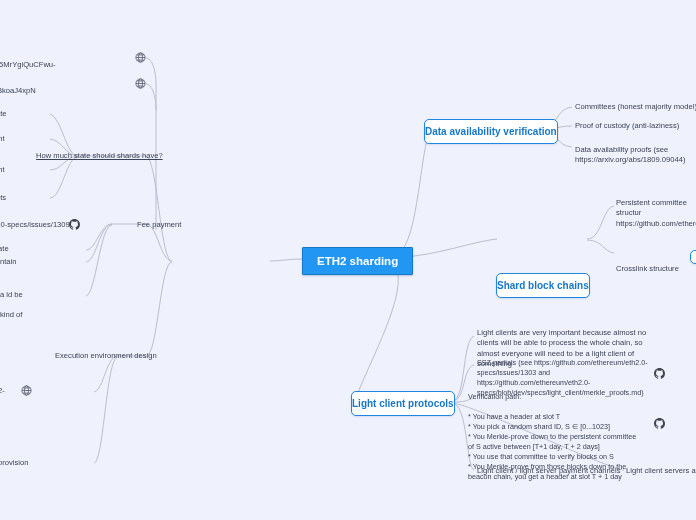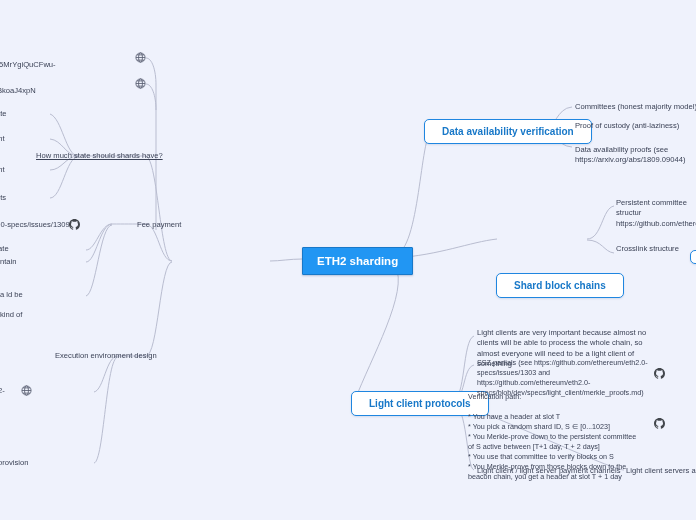--- a/index.html
+++ b/index.html
@@ -28,21 +28,21 @@
   }
 
   
   .main{
     background:#ffffff;
     border:1.6px solid #1f86e0;
     border-radius:5px;
     color:#1878c8;
     font-weight:bold;
     font-size:10px;
-    padding:6px 17px;
+    padding:6px 0;
     white-space:nowrap;
     box-shadow:0 1px 2px rgba(20,60,120,.12);
   }
 
   
   .leaf{
     color:#3b4256;
     font-size:7.6px;
     line-height:1.38;
     white-space:nowrap;
@@ -109,21 +109,21 @@
   <div class="node leaf" style="left:575px;top:102px;">Committees (honest majority model)</div>
 
   <div class="node leaf" style="left:575px;top:121px;">Proof of custody (anti-laziness)</div>
 
   <div class="node leaf wrap" style="left:575px;top:145px;width:118px;">Data availability proofs (see https://arxiv.org/abs/1809.09044)</div>
 
   <div class="node main" style="left:496px;top:240px;margin-top:33px;">Shard block chains</div>
 
   <div class="node leaf wrap" style="left:616px;top:198px;width:96px;">Persistent committee structur https://github.com/ethereum</div>
 
-  <div class="node leaf" style="left:616px;top:244px;">Crosslink structure</div>
+  <div class="node leaf" style="left:616px;top:264px;">Crosslink structure</div>
 
   <div class="node main" style="left:690px;top:250px;padding:6px 11px;"></div>
 
   <div class="node main" style="left:351px;top:391px;">Light client protocols</div>
 
   <div class="node leaf wrap" style="left:477px;top:328px;width:175px;">Light clients are very important because almost no clients will be able to process the whole chain, so almost everyone will need to be a light client of something</div>
 
   <div class="node leaf wrap small" style="left:477px;top:358px;width:175px;">SSZ partials (see https://github.com/ethereum/eth2.0-specs/issues/1303 and https://github.com/ethereum/eth2.0-specs/blob/dev/specs/light_client/merkle_proofs.md)</div>
   <span class="icon" style="left:654px;top:368px;">
     <svg viewBox="0 0 16 16" fill="#24292e">

